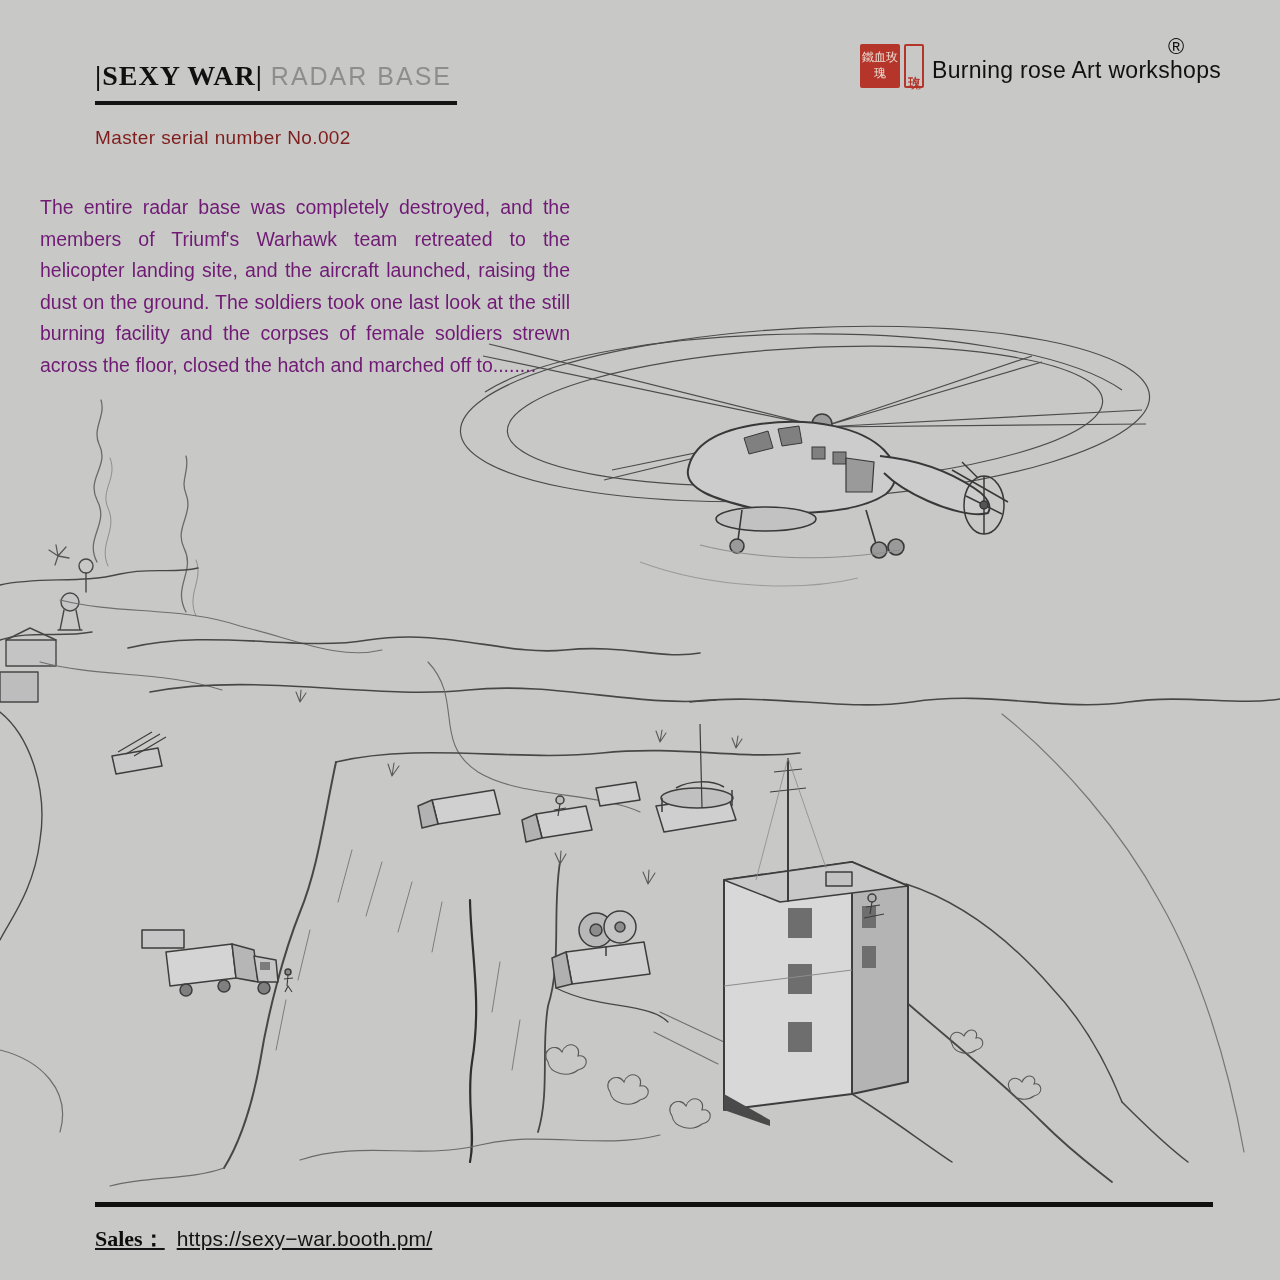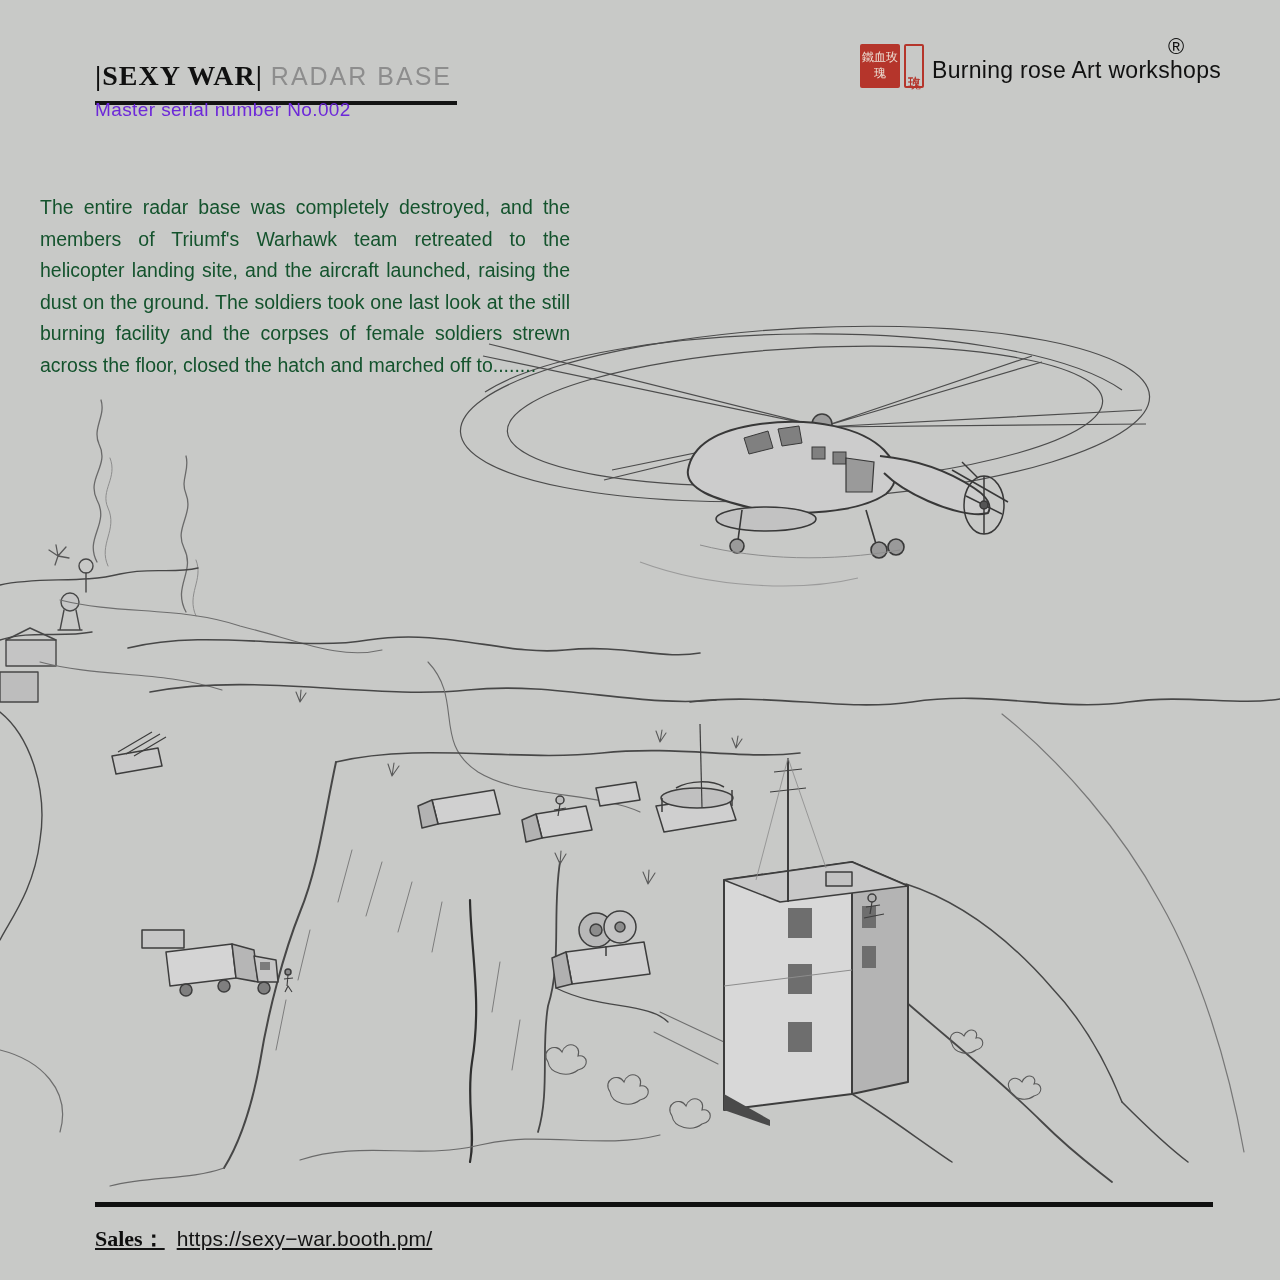--- a/index.html
+++ b/index.html
@@ -23,22 +23,22 @@
     font-weight:bold; font-size:28px; letter-spacing:1px; color:#101010;text-align:right;
   }
   .episode-title {
     font-size:25px; letter-spacing:2px; color:#8d8d8d; font-weight:400;
   }
   .header-rule {
     position:absolute; left:95px; top:101px; width:362px; height:4px;
     background:#141414; z-index:3;
   }
   .serial-line {
-    position:absolute; left:95px; top:99px;
-    font-size:19px; letter-spacing:0.4px; color:#6d28d9; z-index:3;
+    position:absolute; left:95px; top:127px;
+    font-size:19px; letter-spacing:0.4px; color:#7f1d1d; z-index:3;
   }
 
   
   .brand { position:absolute; left:860px; top:44px; display:flex; align-items:flex-end; gap:8px; z-index:3; }
   .seal { display:flex; gap:4px; align-items:flex-end; }
   .seal-main {
     width:40px; height:44px; background:#b5352b; color:#ecdfd4;
     font-size:12px; line-height:1.3; text-align:center;
     display:flex; align-items:center; justify-content:center;
     word-break:break-all; padding:2px; border-radius:2px;
@@ -49,21 +49,21 @@
     display:flex; align-items:center; justify-content:center; border-radius:2px;
   }
   .brand-name { font-size:23px; color:#111; letter-spacing:0.3px; padding-bottom:4px; }
   .registered-mark {
     position:absolute; left:1168px; top:34px; font-size:22px; color:#111; z-index:3;
   }
 
   
   .para {
     position:absolute; z-index:2;
-    font-size:19.5px; color:#14532d;
+    font-size:19.5px; color:#701a75;
     text-align:justify; text-justify:inter-word;
   }
   .para-left  { left:40px;  top:192px; width:530px; line-height:31.5px; }
   .para-right { left:693px; top:595px; width:551px; line-height:33px; }
 
   
   .sketch { position:absolute; left:0; top:0; z-index:1; }
 
   
   .footer-rule {

